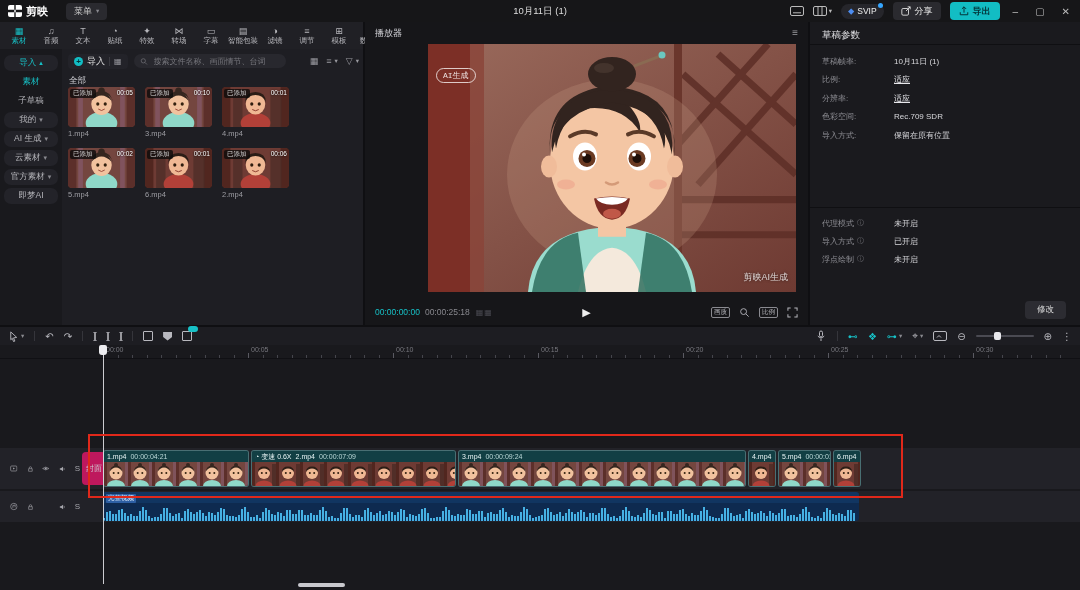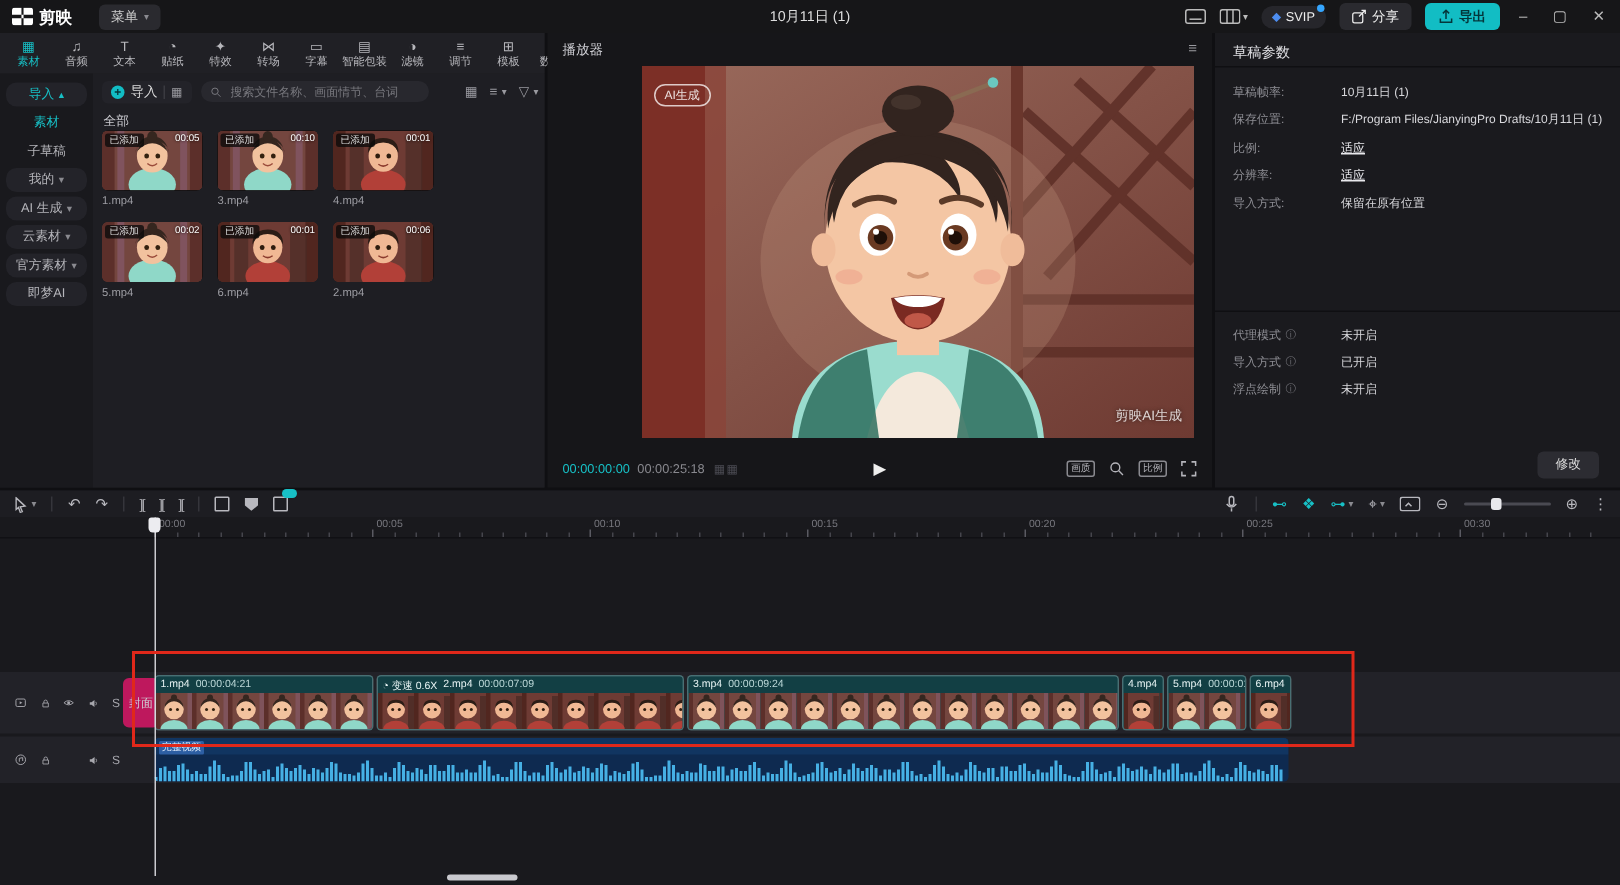--- a/index.html
+++ b/index.html
@@ -52,21 +52,21 @@
   .mthumb svg{position:absolute;inset:0;width:100%;height:100%;}
   .badge-added{position:absolute;left:2px;top:2px;background:rgba(10,10,10,.78);color:#ddd;font-size:6.5px;padding:0px 3px;border-radius:2px;}
   .mdur{position:absolute;right:2px;top:2px;color:#fff;font-size:6.5px;text-shadow:0 0 2px #000;}
   .mname{margin-top:2px;color:#9d9da3;font-size:7.5px;white-space:nowrap;overflow:hidden;}
   
   .player-panel{left:365px;top:22px;width:443px;height:303px;background:#161619;}
   .player-head{position:absolute;left:10px;top:5px;right:10px;display:flex;color:#cfcfd4;font-size:9px;}
   .player-head .ham{margin-left:auto;color:#9a9aa0;font-size:10px;}
   .video{position:absolute;left:63px;top:22px;width:368px;height:248px;background:#000;overflow:hidden;}
   .video svg{position:absolute;inset:0;width:100%;height:100%;}
-  .wm-ai{position:absolute;left:8px;top:12px;border:1px solid rgba(255,255,255,.75);color:rgba(255,255,255,.85);border-radius:8px;padding:1px 6px;font-size:8px;}
+  .wm-ai{position:absolute;left:8px;top:24px;border:1px solid rgba(255,255,255,.75);color:rgba(255,255,255,.85);border-radius:8px;padding:1px 6px;font-size:8px;font-family:Liberation Mono, monospace;}
   .wm-brand{position:absolute;right:8px;bottom:8px;color:rgba(255,255,255,.8);font-size:9px;text-shadow:0 0 3px rgba(0,0,0,.6);}
   .pcontrols{position:absolute;left:0;bottom:4px;width:100%;height:18px;display:flex;align-items:center;padding:0 10px;box-sizing:border-box;}
   .time-cur{color:#17c0c6;font-size:8.5px;}
   .time-total{color:#88888e;font-size:8.5px;margin-left:5px;}
   .mini-grids{color:#4a4a52;margin-left:6px;letter-spacing:1px;font-size:8px;}
   .play-btn{position:absolute;left:0;right:0;text-align:center;color:#eee;font-size:11px;pointer-events:none;}
   .pc-right{margin-left:auto;display:flex;align-items:center;gap:9px;color:#b5b5bb;}
   .mini-badge{border:1px solid #8a8a90;border-radius:2px;font-size:6.5px;padding:0 2px;color:#b5b5bb;}
   
   .params-panel{left:810px;top:22px;width:270px;height:303px;background:#1a1a1e;}
@@ -572,35 +572,35 @@
 <div class="panel params-panel">
   <div class="pp-head">草稿参数</div>
   <div class="pp-div"></div>
   <div class="pp-rows">
 
       <div class="p-row">
         <span class="p-label">草稿帧率:</span>
         <span class="p-value">10月11日 (1)</span>
       </div>
 
-      <div class="p-row">
-        <span class="p-label">保存位置:</span>
-        <span class="p-value">F:/Program Files/JianyingPro Drafts/10月11日 (1)</span>
-      </div>
 
       <div class="p-row link">
         <span class="p-label">比例:</span>
         <span class="p-value">适应</span>
       </div>
 
       <div class="p-row link">
         <span class="p-label">分辨率:</span>
         <span class="p-value">适应</span>
       </div>
 
+      <div class="p-row">
+        <span class="p-label">色彩空间:</span>
+        <span class="p-value">Rec.709 SDR</span>
+      </div>
 
 
       <div class="p-row">
         <span class="p-label">导入方式:</span>
         <span class="p-value">保留在原有位置</span>
       </div>
     </div>
   <div class="pp-div2"></div>
   <div class="pp-toggles">
 

